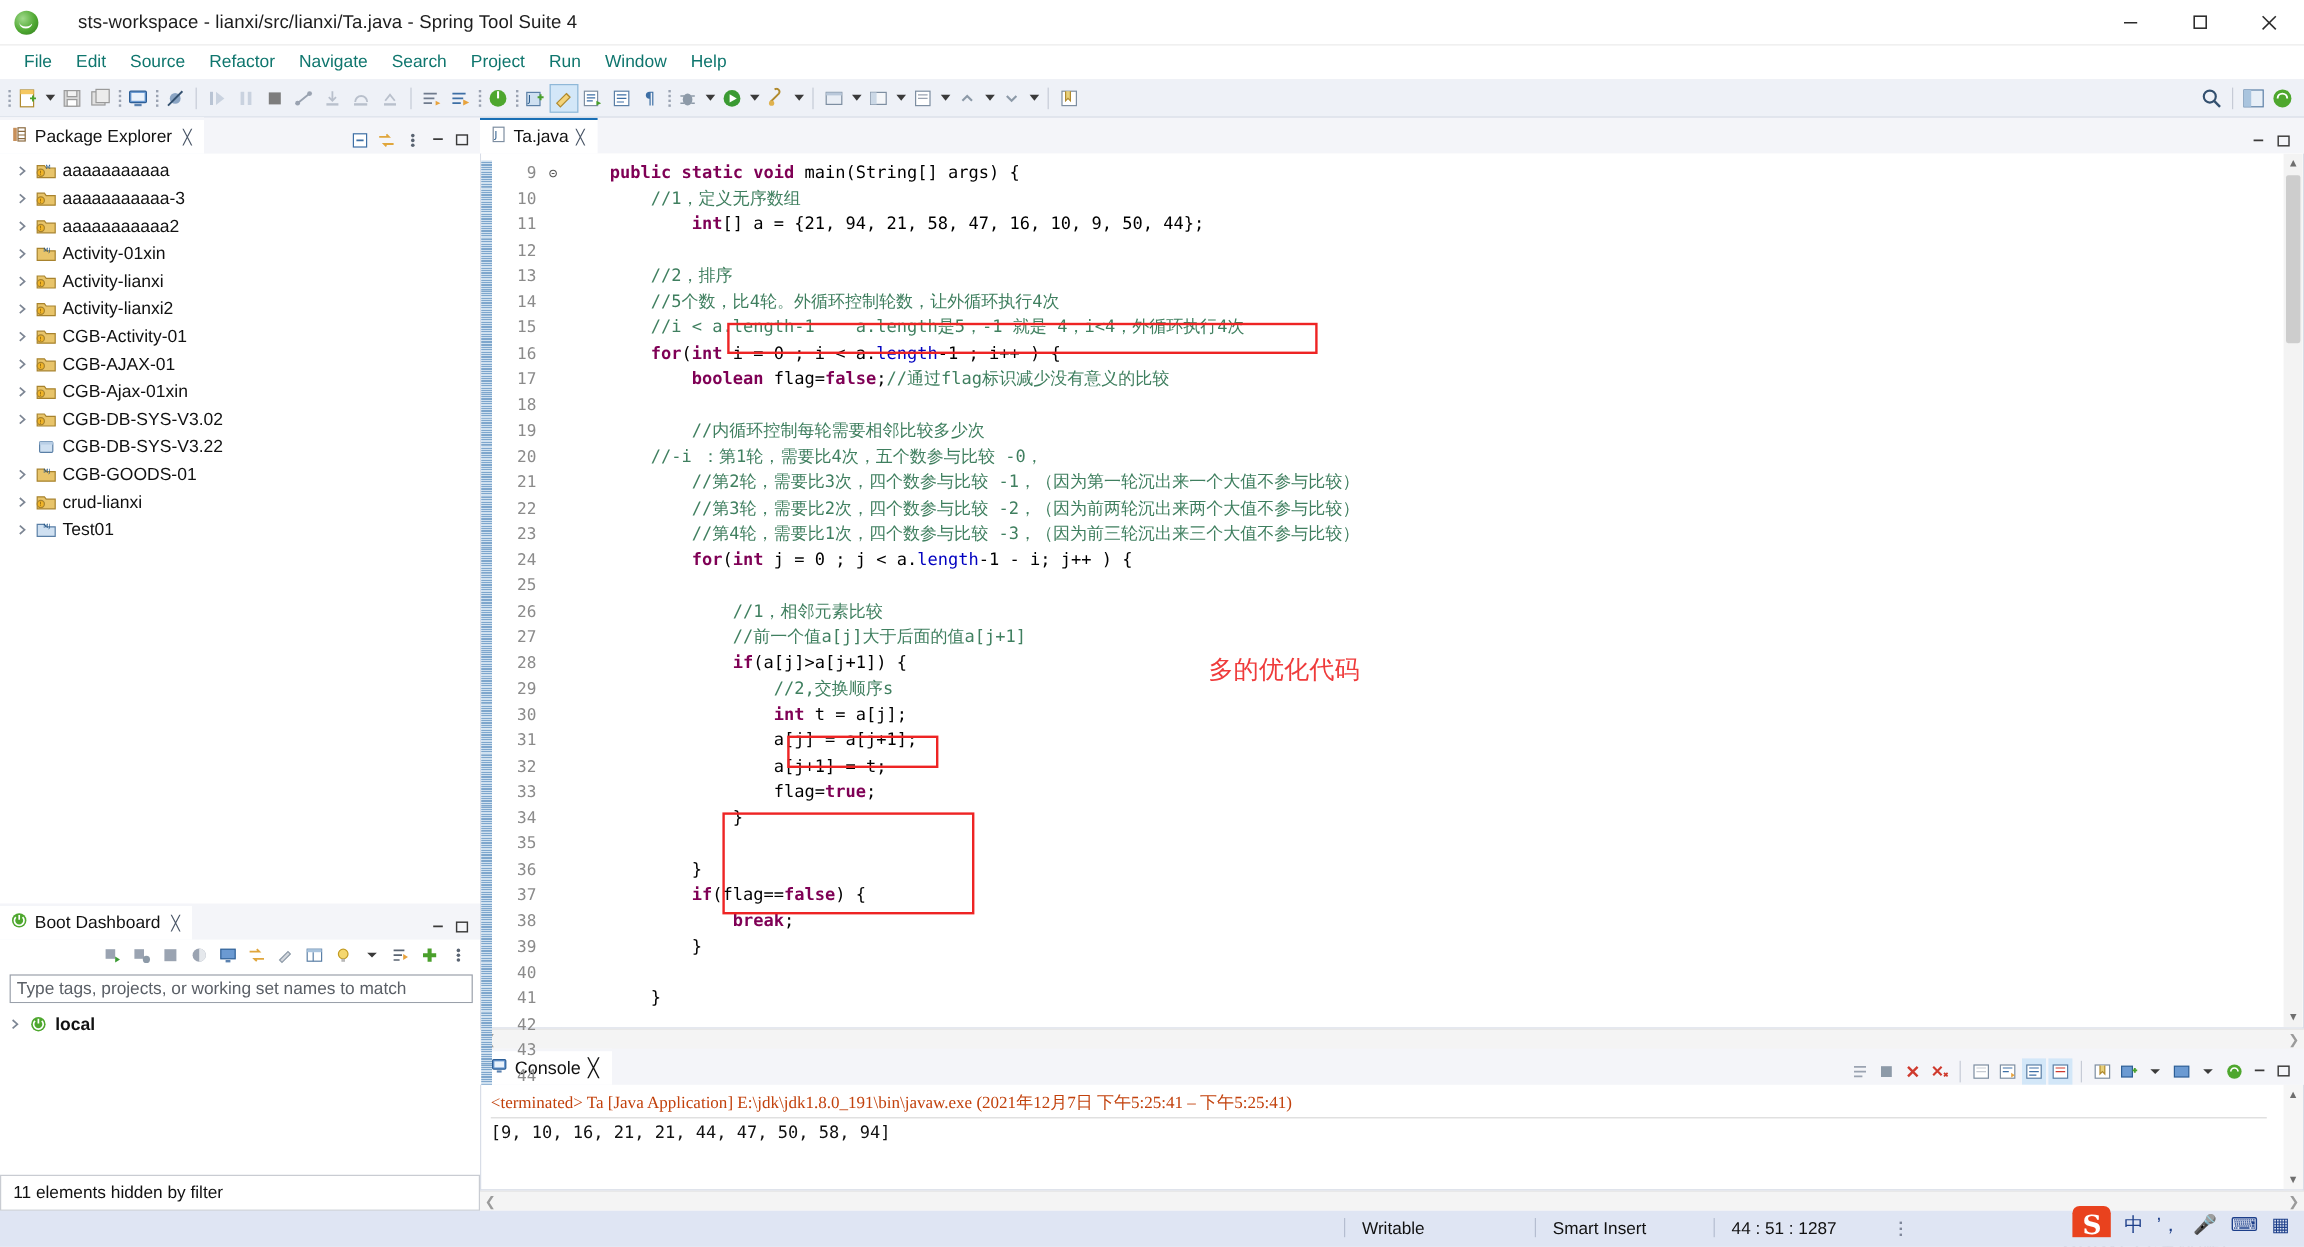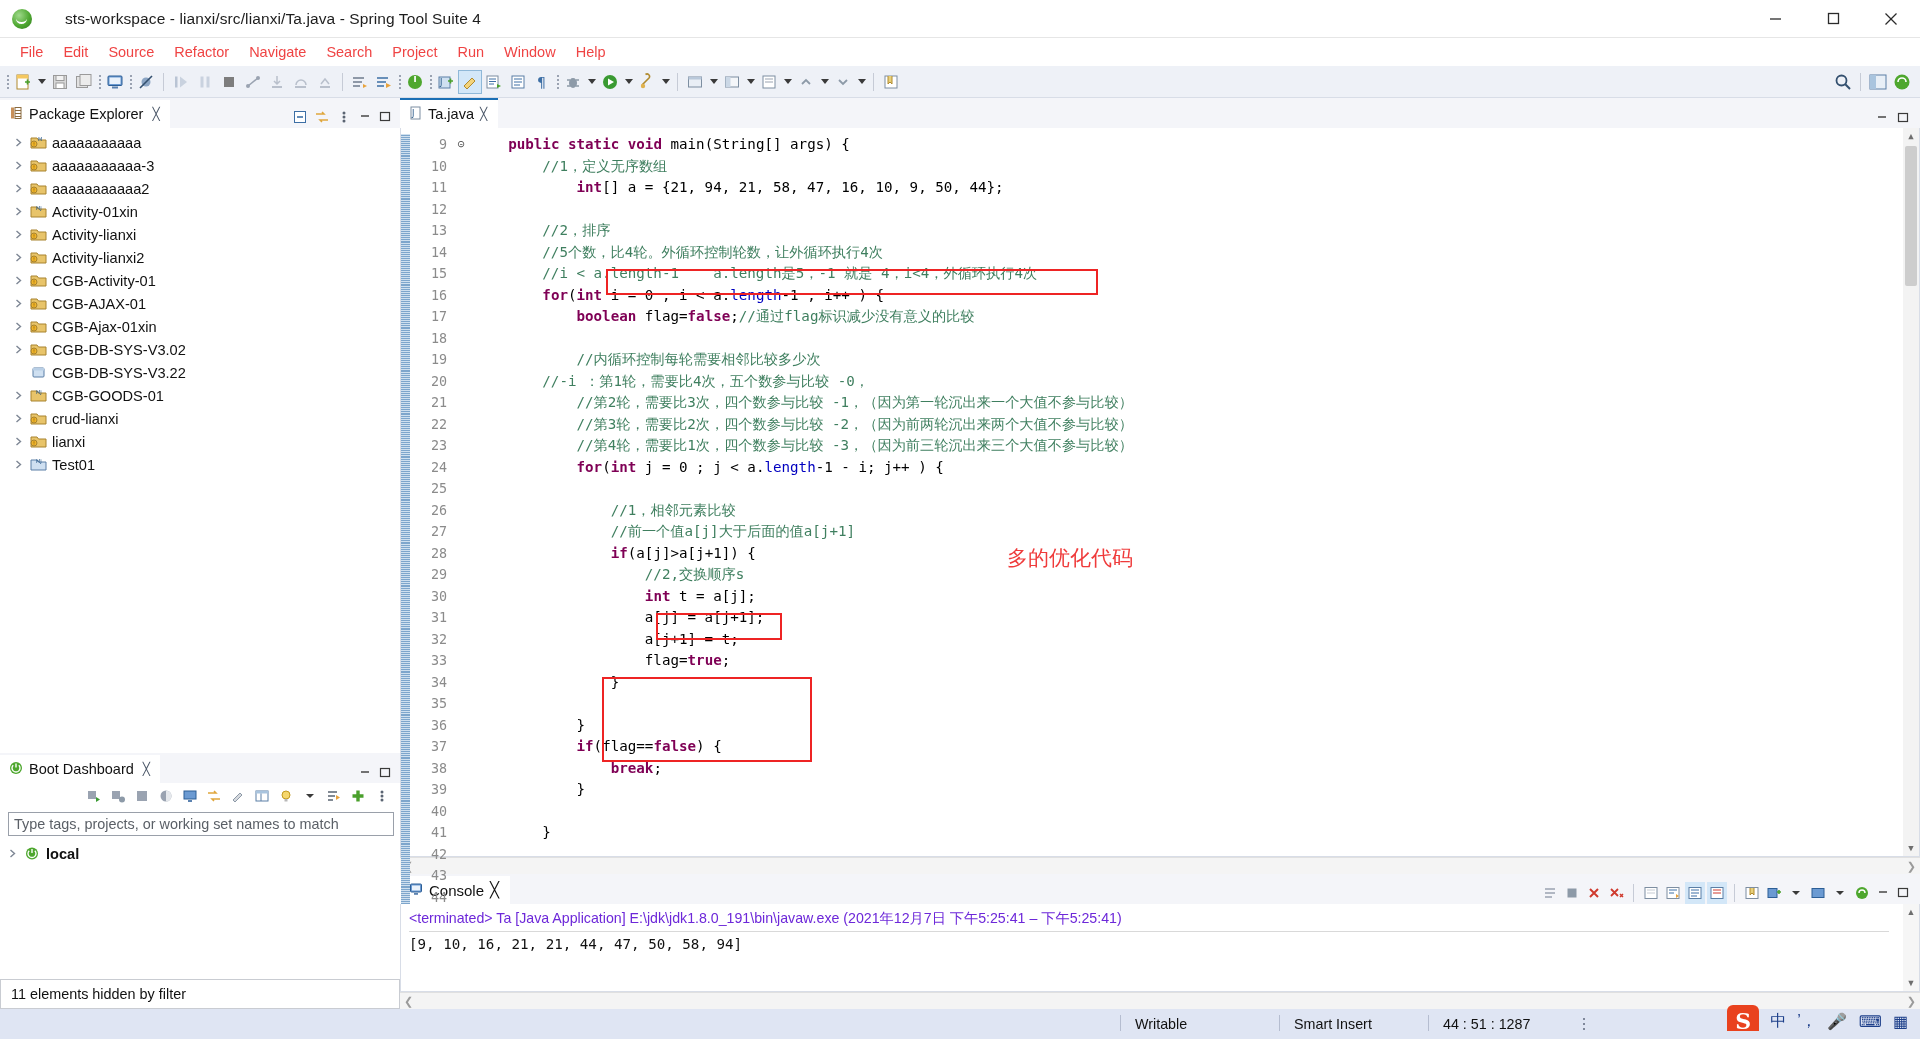--- a/index.html
+++ b/index.html
@@ -32,21 +32,21 @@
     width: 58px; height: 100%; display: flex; align-items: center; justify-content: center;
     color: #2b2b2b;
   }
   .win-btn svg { display: block; }
 
   
   .menubar {
     height: 28px; background: #ffffff; display: flex; align-items: center;
     padding-left: 10px; flex: none;
   }
-  .menu-item { font-size: 14.5px; color: #ef4444; padding: 3px 10px; }
+  .menu-item { font-size: 14.5px; color: #0f766e; padding: 3px 10px; }
 
   
   .toolbar {
     height: 32px; background: #eef1f7; display: flex; align-items: center;
     padding-left: 4px; border-bottom: 1px solid #d8dde7; flex: none; position: relative;
   }
   .tb { width: 24px; height: 24px; display: flex; align-items: center; justify-content: center; }
   .tb svg { display:block; }
   .tb-arrow { width: 13px; height: 22px; display: flex; align-items: center; justify-content: center; }
   .tb-arrow::after {
@@ -148,21 +148,21 @@
 
   
   .console-wrap { height: 135px; flex: none; display: flex; flex-direction: column; background: #f4f5f9; }
   .console-tabrow { height: 30px; display: flex; align-items: flex-end; }
   .console-tab {
     height: 30px; display: flex; align-items: center; gap: 6px; padding: 0 11px 0 9px;
     background: #ffffff; border-top: 2px solid #f4f5f9; font-size: 15px; color: #111;
   }
   .console-tools { margin-left: auto; display: flex; align-items: center; gap: 2px; padding-right: 8px; }
   .console-body { flex: 1; background: #ffffff; border: 1px solid #d8dde7; border-top: none; position: relative; padding: 5px 0 0 8px; min-height:0; }
-  .console-head { font-size: 14.2px; color: #6d28d9; padding-bottom: 3px; border-bottom: 1px solid #d9d9d9; margin-right: 30px; }
+  .console-head { font-size: 14.2px; color: #c2410c; padding-bottom: 3px; border-bottom: 1px solid #d9d9d9; margin-right: 30px; font-family: Liberation Serif, serif; }
   .console-out { font-family: "DejaVu Sans Mono", monospace; font-size: 14.2px; color: #111; padding-top: 4px; }
 
   
   .statusbar { height: 30px; flex: none; background: #dfe5f3; display: flex; align-items: center; font-size: 14.3px; color: #111; position: relative; }
   .sb-cell { padding: 0 14px; height: 18px; display: flex; align-items: center; }
   .sb-div { width: 1px; height: 18px; background: #b5bdd0; }
   .sb-dots { width: 10px; display: flex; flex-direction: column; align-items: center; gap: 3px; }
   .sb-dots i { width: 2px; height: 2px; background: #7f879a; display: block; }
 
   
@@ -696,35 +696,20 @@
                 </svg>
               </span>
               <span class="tree-ico">
                 <svg width="17" height="15">
                   <path d="M1 3h6l1.5 2H16v8H1z" fill="#e8c46a" stroke="#a8832e"></path>
                   <circle cx="4" cy="9" r="3" fill="#f0b429" stroke="#a8832e"></circle>
                   <text x="3" y="11" font-size="5" fill="#6b4a00" font-family="DejaVu Sans">!</text>
                 </svg>
               </span>
               <span class="tree-label">crud-lianxi</span>
-            </div>
-          <div class="tree-row">
-              <span class="tw">
-                <svg width="9" height="9">
-                  <path d="M2.5 1 L6.5 4.5 L2.5 8" stroke="#7d8694" stroke-width="1.4" fill="none"></path>
-                </svg>
-              </span>
-              <span class="tree-ico">
-                <svg width="17" height="15">
-                  <path d="M1 3h6l1.5 2H16v8H1z" fill="#e8c46a" stroke="#a8832e"></path>
-                  <circle cx="4" cy="9" r="3" fill="#f0b429" stroke="#a8832e"></circle>
-                  <text x="3" y="11" font-size="5" fill="#6b4a00" font-family="DejaVu Sans">!</text>
-                </svg>
-              </span>
-              <span class="tree-label">lianxi</span>
             </div>
           <div class="tree-row">
               <span class="tw">
                 <svg width="9" height="9">
                   <path d="M2.5 1 L6.5 4.5 L2.5 8" stroke="#7d8694" stroke-width="1.4" fill="none"></path>
                 </svg>
               </span>
               <span class="tree-ico">
                 <svg width="17" height="15">
                   <path d="M1 3h6l1.5 2H16v8H1z" fill="#cfe0f1" stroke="#5a7fa6"></path>

